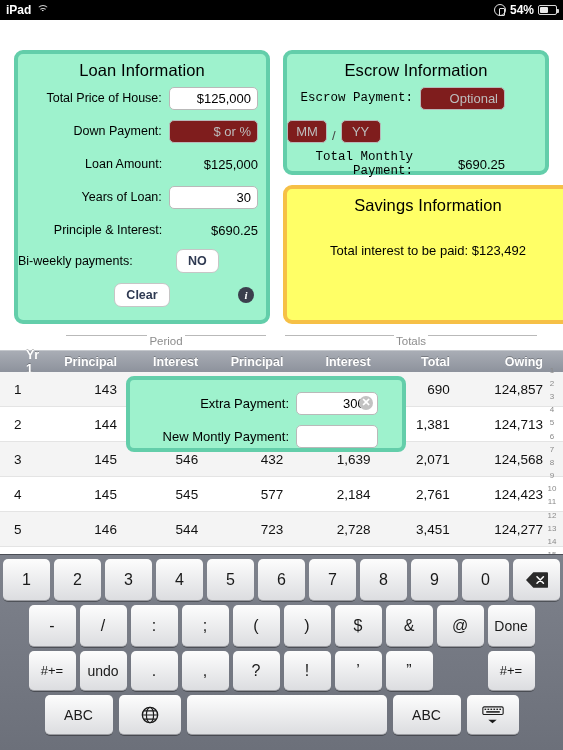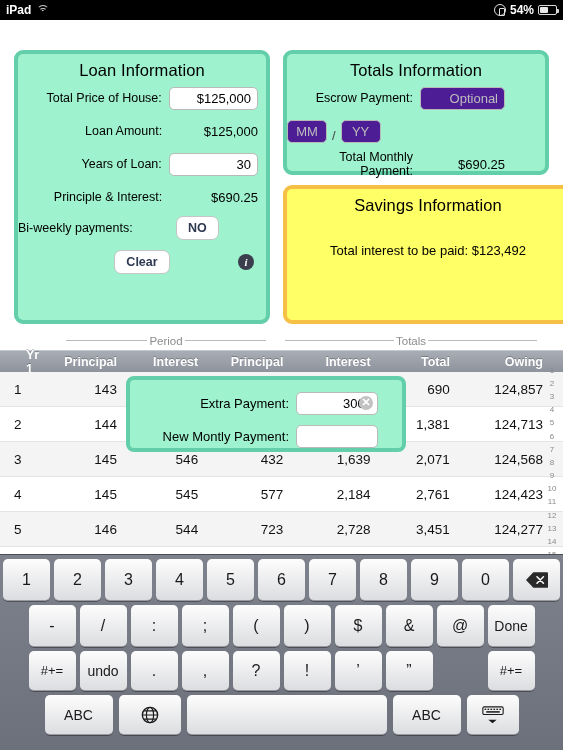--- a/index.html
+++ b/index.html
@@ -74,28 +74,28 @@
   #savings-panel{ left:283px; top:165px;width:290px; height:139px; }
 
   .row {
     display:flex; align-items:center; height:30px; margin-top:3px;
     padding-right:8px;
   }
   .row .lbl {
     text-align:right; font-size:12.5px; color:#000; padding-right:7px;
   }
   #loan-panel   .row .lbl { width:158px; }
-  #escrow-panel .row .lbl { width:133px; }
+  #escrow-panel .row .lbl { width:133px;font-family:Liberation Mono, monospace; }
 
   .field {
     background:#fff; border:1px solid #b9b9b9; border-radius:5px;
     height:23px; line-height:21px; font-size:13px; color:#000;
     text-align:right; padding:0 6px; font-weight:normal;
   }
-  .field.ph { color:#bdbdbd; background:#4c1d95; }
+  .field.ph { color:#bdbdbd; background:#7f1d1d; }
   .value { font-size:13px; color:#000; text-align:right; }
 
   .w-in   { width:93px; }
   .w-esc  { width:85px; }
   .w-mm   { width:40px; text-align:center; }
 
   .datewrap { display:flex; align-items:flex-end; gap:5px; font-size:13px; color:#444;}
 
   .btn-small {
     background:#fff; border:1px solid #c6c6c6; border-radius:7px;
@@ -117,21 +117,21 @@
 
   .savings-text {
     text-align:center; font-size:13px; color:#000; margin-top:28px;
   }
 
   
   .grouphdr {
     position:absolute; left:0; top:312px; width:563px; height:17px;
     display:flex; align-items:center; font-size:11.5px; color:#8d8d8d;
   }
-  .grp { display:flex; align-items:center; justify-content:center; }
+  .grp { display:flex; align-items:flex-start; justify-content:center; }
   .grp .line { height:1px; background:#b9b9b9; flex:1; }
   .grp span { padding:0 2px; }
   #grp-period { position:absolute; left:66px; width:200px; }
   #grp-totals { position:absolute; left:285px; width:252px; }
 
   
   .tablehdr {
     position:absolute; left:0; top:330px; width:563px; height:22px;
     background:linear-gradient(#a9adb5,#8d929c);
     border-top:1px solid #c4c7cc;
@@ -234,20 +234,24 @@
 <div class="app">
 
   <div class="panel panel-green" id="loan-panel">
     <div class="panel-title">Loan Information</div>
 
     <div class="row">
       <div class="lbl">Total Price of House:</div>
       <div class="field w-in">$125,000</div>
     </div>
 
+    <div class="row">
+      <div class="lbl">Down Payment:</div>
+      <div class="field w-in ph">$ or %</div>
+    </div>
 
     <div class="row">
       <div class="lbl">Loan Amount:</div>
       <div class="value w-in">$125,000</div>
     </div>
 
 
     <div class="row">
       <div class="lbl">Years of Loan:</div>
       <div class="field w-in">30</div>
@@ -263,21 +267,21 @@
       <div class="btn-small">NO</div>
     </div>
 
     <div class="clear-row">
       <div class="btn-small">Clear</div>
       <div class="info-icon">i</div>
     </div>
   </div>
 
   <div class="panel panel-green" id="escrow-panel">
-    <div class="panel-title">Totals Information</div>
+    <div class="panel-title">Escrow Information</div>
 
     <div class="row">
       <div class="lbl">Escrow Payment:</div>
       <div class="field w-esc ph">Optional</div>
     </div>
 
     <div class="row">
       <div class="datewrap">
         <div class="field w-mm ph">MM</div>
         <span>/</span>

